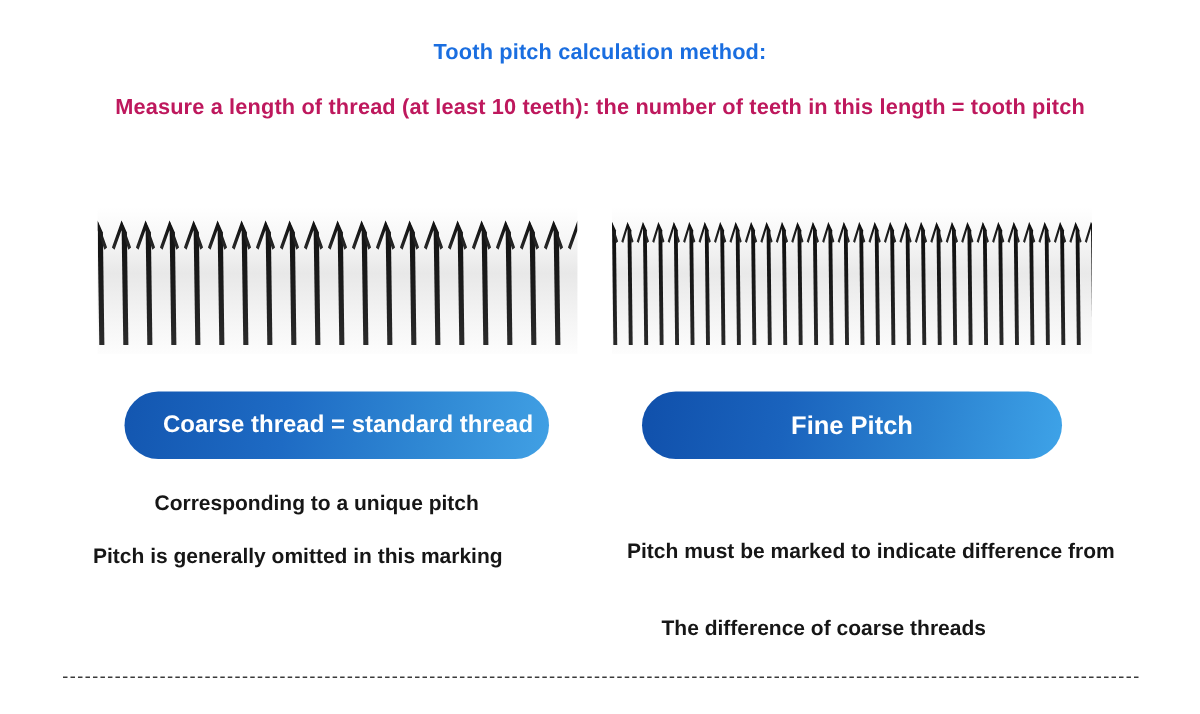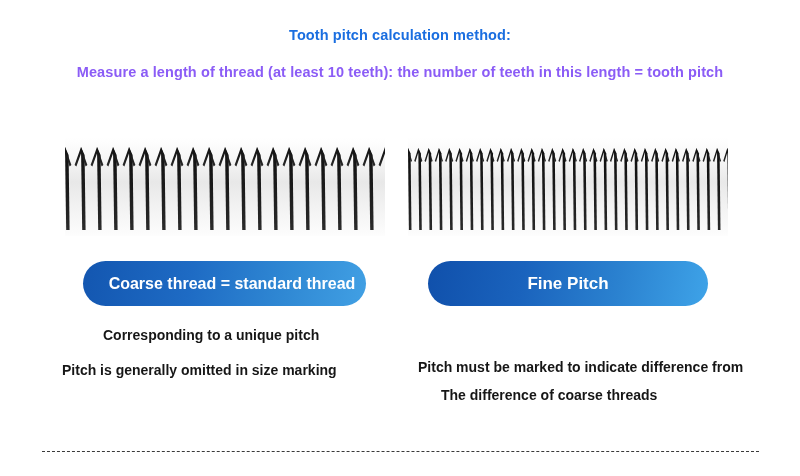--- a/index.html
+++ b/index.html
@@ -34,21 +34,21 @@
     font-size: 14.5px;
     font-weight: bold;
     color: #1a6ee0;
     letter-spacing: 0.1px;
     line-height: 20px;
   }
   .title-line-2 {
     margin-top: 17px;
     font-size: 14.5px;
     font-weight: bold;
-    color: #8b5cf6;
+    color: #be185d;
     letter-spacing: 0.1px;
     line-height: 20px;
   }
 
   
   .thread-row {
     position: absolute;
     top: 138px;
     left: 0;
     width: 800px;
@@ -123,21 +123,21 @@
     font-size: 14px;
     font-weight: bold;
     color: #161616;
     white-space: nowrap;
     line-height: 18px;
   }
   .cap-left-1  { left: 103px;  top: 0px;  }
   .cap-left-2  { left: 62px;   top: 35px; }
   .cap-right-1 { left: 378px;  top: 0px;  }
   .cap-right-2 { left: 418px;  top: 32px; }
-  .cap-right-3 { left: 441px;  top: 60px; }
+  .cap-right-3 { left: 441px;  top: 83px; }
 
   
   .divider {
     position: absolute;
     left: 42px;
     top: 451px;
     width: 717px;
     height: 0;
     border-top: 1.3px dashed #3a3a3a;
   }
@@ -311,20 +311,20 @@
   <button class="btn btn-coarse">
     <span class="btn-label">Coarse thread = standard thread</span>
   </button>
 
   <button class="btn btn-fine">
     <span class="btn-label">Fine Pitch</span>
   </button>
 
   <div class="captions">
     <div class="cap cap-left-1">Corresponding to a unique pitch</div>
-    <div class="cap cap-left-2">Pitch is generally omitted in size marking</div>
+    <div class="cap cap-left-2">Pitch is generally omitted in this marking</div>
     <div class="cap cap-right-2">Pitch must be marked to indicate difference from</div>
     <div class="cap cap-right-3">The difference of coarse threads</div>
   </div>
 
   <div class="divider"></div>
 
 </div>
 
 </body></html>

